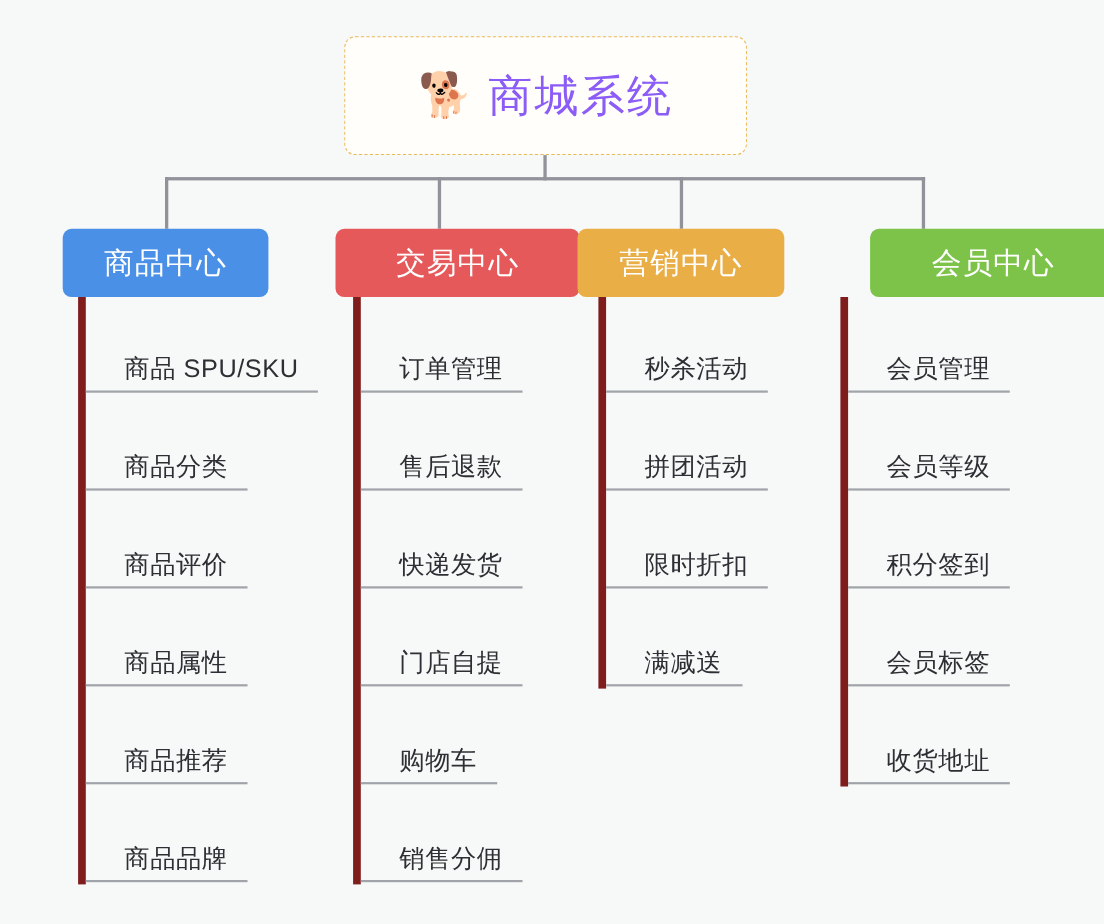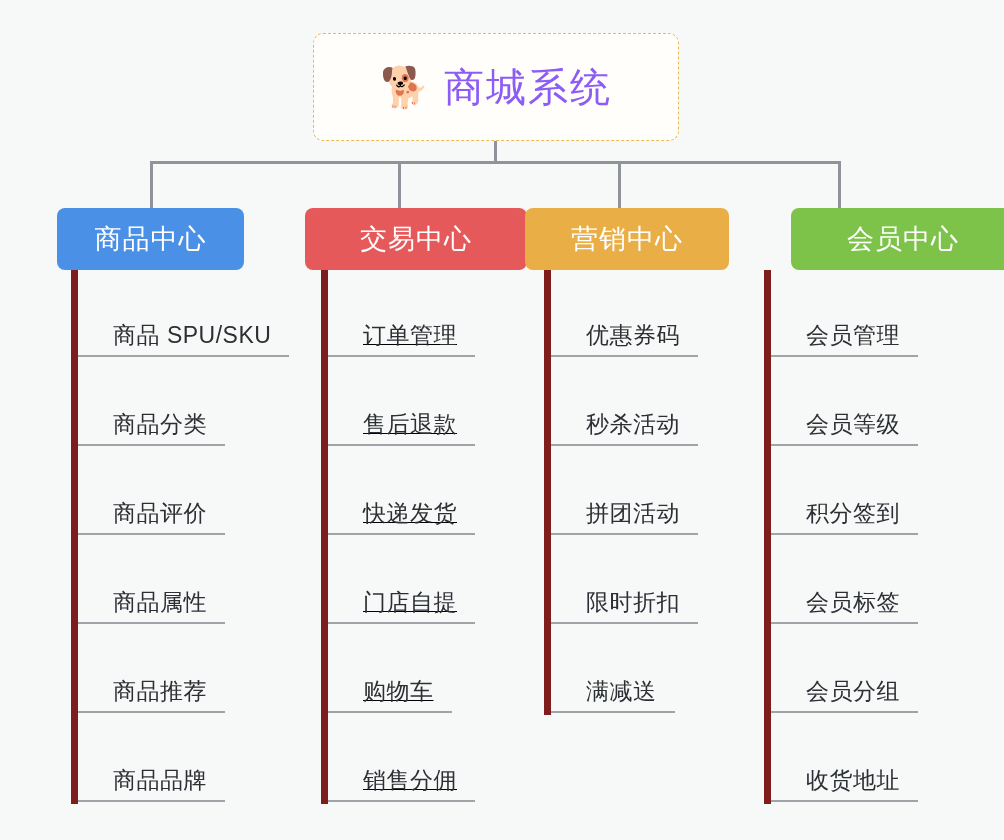--- a/index.html
+++ b/index.html
@@ -87,32 +87,32 @@
     justify-content: center;
   }
   .cat-label {
     font-size: 27px;
     color: #ffffff;
     letter-spacing: 1px;
     white-space: nowrap;
   }
   .cat-1 { left: 57px;  width: 187px; background: #4a90e6; }
   .cat-2 { left: 305px; width: 222px; background: #e5595b; }
-  .cat-3 { left: 525px; width: 204px; background: #e9ae45; }
+  .cat-3 { left: 525px; width: 188px; background: #e9ae45; }
   .cat-4 { left: 745px; width: 224px; background: #7dc34a; margin-left: 46px; }
 
   
   .leaf-col {
     position: absolute;
     top: 270px;
     border-left: 7px solid #7f1d1d;
     padding-top: 0;
   }
   .col-1 { left: 71px; }
-  .col-2 { left: 321px; text-decoration: underline; }
+  .col-2 { left: 321px; }
   .col-3 { left: 544px; }
   .col-4 { left: 764px; }
 
   .leaf-item {
     height: 89px;
     box-sizing: border-box;
     display: flex;
     align-items: flex-end;
     padding-left: 35px;
     padding-bottom: 2px;
@@ -198,23 +198,20 @@
     <div class="leaf-item">
         <span class="leaf-underline"><span class="leaf-label">购物车</span></span>
       </div>
     <div class="leaf-item">
         <span class="leaf-underline"><span class="leaf-label">销售分佣</span></span>
       </div>
   </div>
 
   <div class="leaf-col col-3">
     <div class="leaf-item">
-        <span class="leaf-underline"><span class="leaf-label">优惠券码</span></span>
-      </div>
-    <div class="leaf-item">
         <span class="leaf-underline"><span class="leaf-label">秒杀活动</span></span>
       </div>
     <div class="leaf-item">
         <span class="leaf-underline"><span class="leaf-label">拼团活动</span></span>
       </div>
     <div class="leaf-item">
         <span class="leaf-underline"><span class="leaf-label">限时折扣</span></span>
       </div>
     <div class="leaf-item">
         <span class="leaf-underline"><span class="leaf-label">满减送</span></span>
@@ -228,20 +225,17 @@
     <div class="leaf-item">
         <span class="leaf-underline"><span class="leaf-label">会员等级</span></span>
       </div>
     <div class="leaf-item">
         <span class="leaf-underline"><span class="leaf-label">积分签到</span></span>
       </div>
     <div class="leaf-item">
         <span class="leaf-underline"><span class="leaf-label">会员标签</span></span>
       </div>
     <div class="leaf-item">
-        <span class="leaf-underline"><span class="leaf-label">会员分组</span></span>
-      </div>
-    <div class="leaf-item">
         <span class="leaf-underline"><span class="leaf-label">收货地址</span></span>
       </div>
   </div>
 
 </div>
 
 </body></html>

